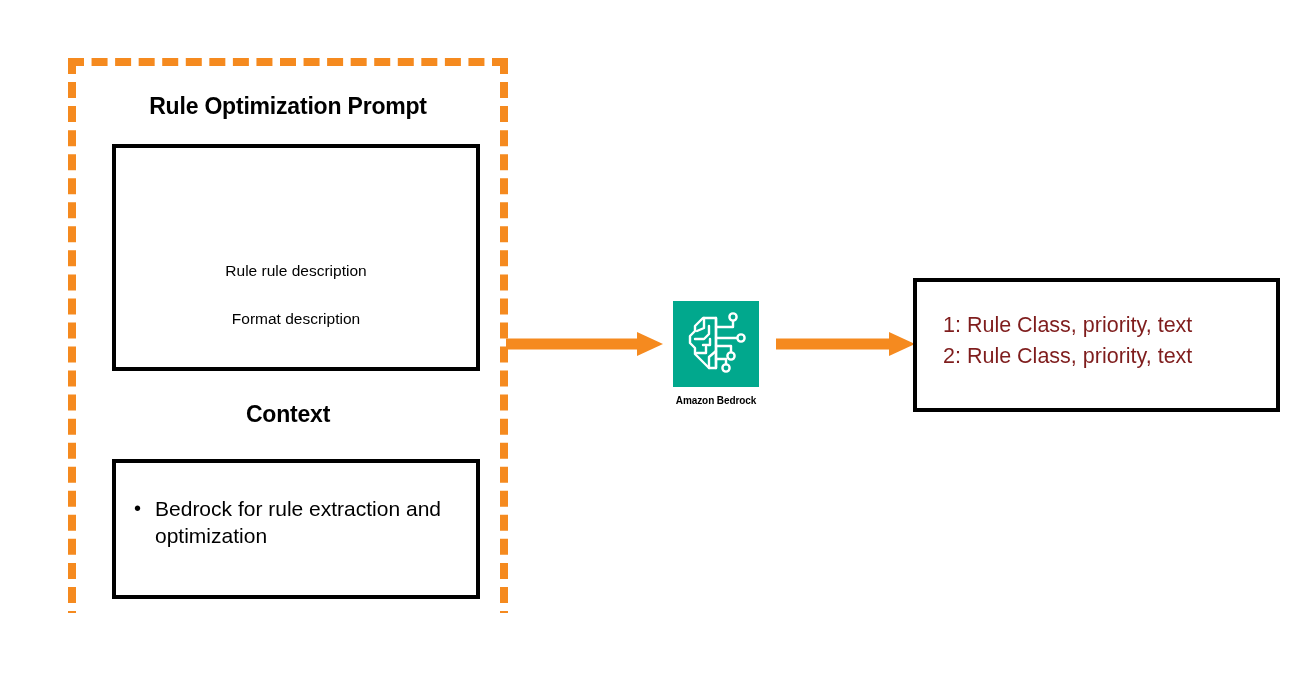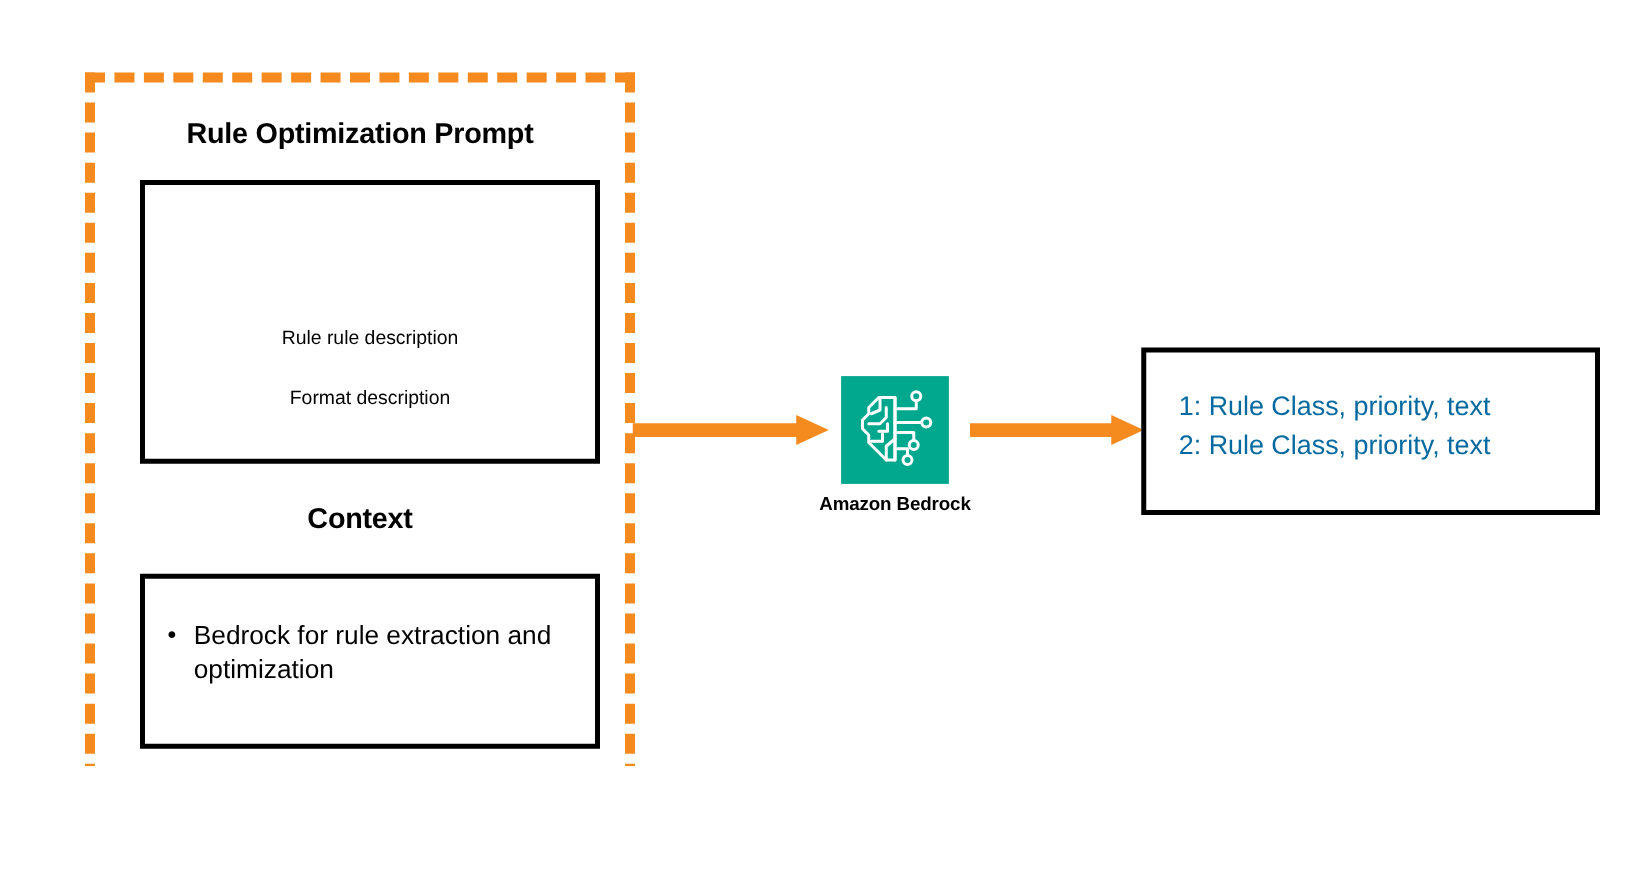--- a/index.html
+++ b/index.html
@@ -118,21 +118,21 @@
     text-align: center;
   }
   #bedrock-icon {
     width: 86px;
     height: 86px;
     background: #01A88D;
     display: block;
   }
   #bedrock-label {
     margin-top: 8px;
-    font-size: 15px;
+    font-size: 10px;
     font-weight: bold;
     color: #000000;
     white-space: nowrap;
     position: relative;
     left: -32px;
     width: 150px;
     text-align: center;
     letter-spacing: -0.1px;
   }
 
@@ -148,21 +148,21 @@
     background: #ffffff;
   }
   #output-lines {
     position: absolute;
     left: 26px;
     top: 28px;
   }
   .output-line {
     font-size: 21.5px;
     line-height: 1.42;
-    color: #0369a1;
+    color: #7f1d1d;
     white-space: nowrap;
   }
 </style>
 </head>
 <body>
 
 <div id="canvas">
 
   <div id="prompt-group">
 

